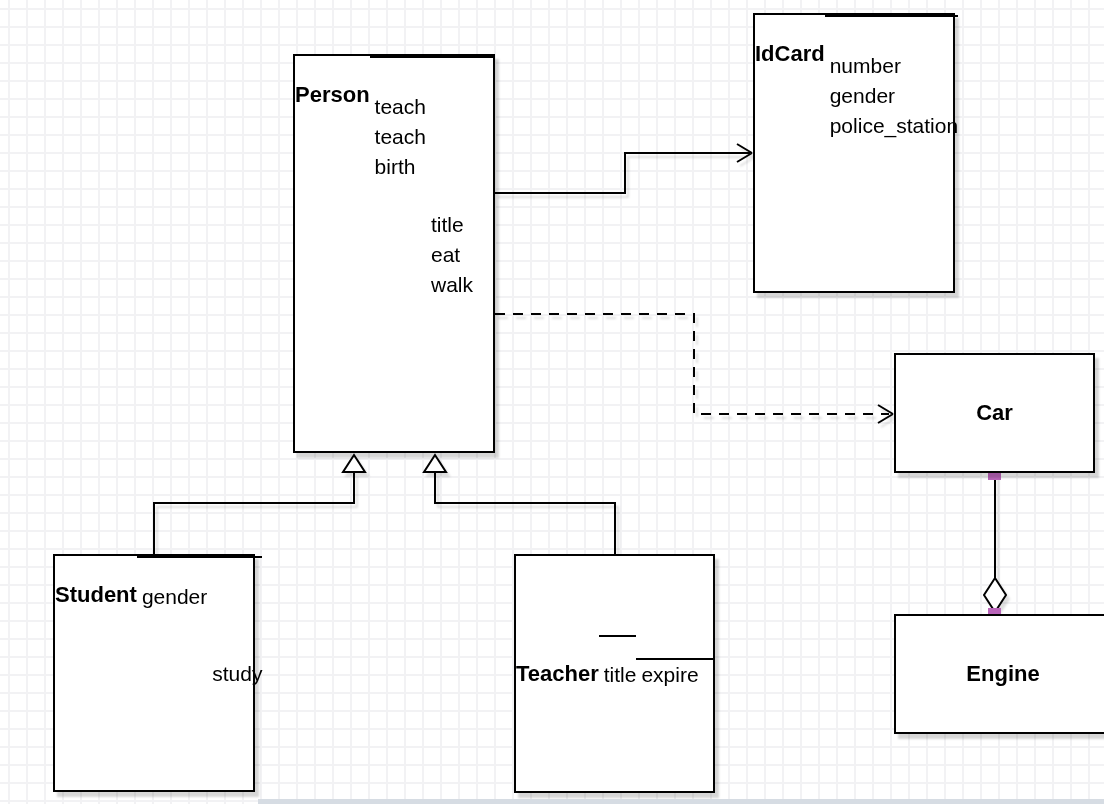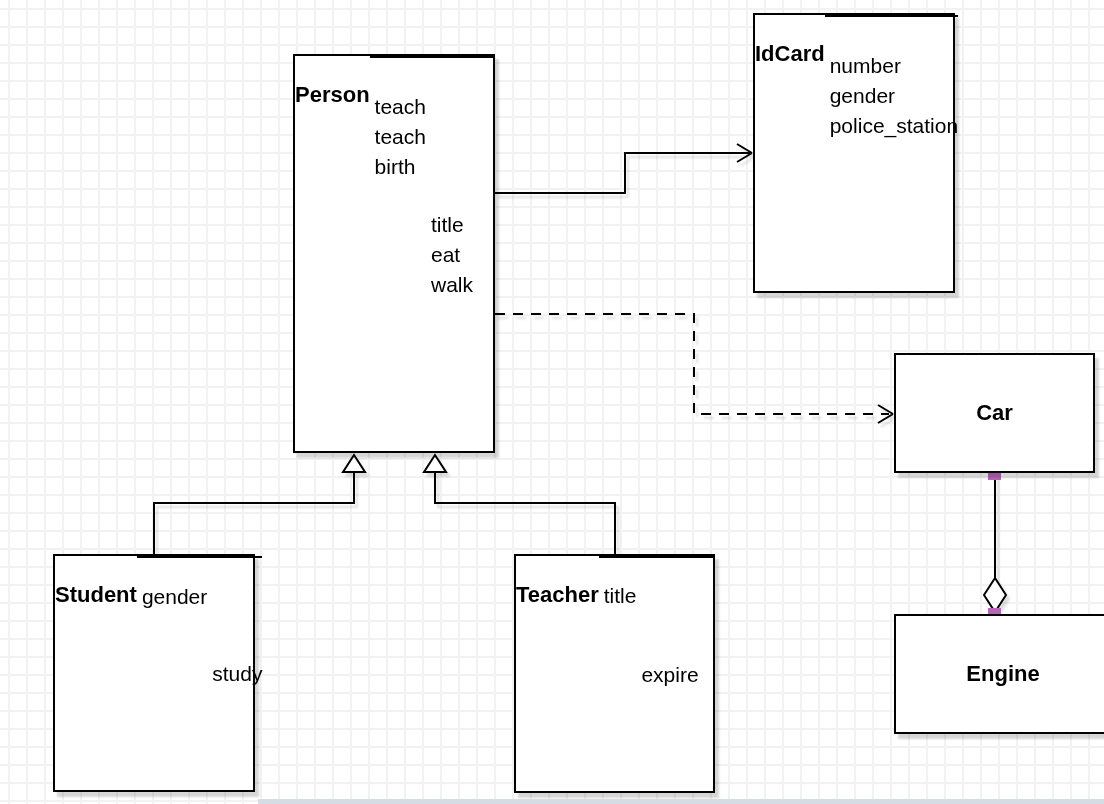--- a/index.html
+++ b/index.html
@@ -169,21 +169,21 @@
   <div class="uml-class" style="left:53px; top:554px; width:202px; height:238px;">
     <div class="uml-title" style="height:78px">Student</div>
     <div class="uml-comp" style="height:79px">
       <div class="uml-member">gender</div>
     </div>
     <div class="uml-comp" style="flex:1">
       <div class="uml-member">study</div>
     </div>
   </div>
 
-  <div class="uml-class" style="left:514px; top:554px; width:201px; height:239px;">
+  <div class="uml-class" style="left:514px; top:554px; width:201px; height:239px;align-items:center;">
     <div class="uml-title" style="height:78px">Teacher</div>
     <div class="uml-comp" style="height:78px">
       <div class="uml-member">title</div>
     </div>
     <div class="uml-comp" style="flex:1">
       <div class="uml-member">expire</div>
     </div>
   </div>
 
   <div class="bottom-strip"></div>

